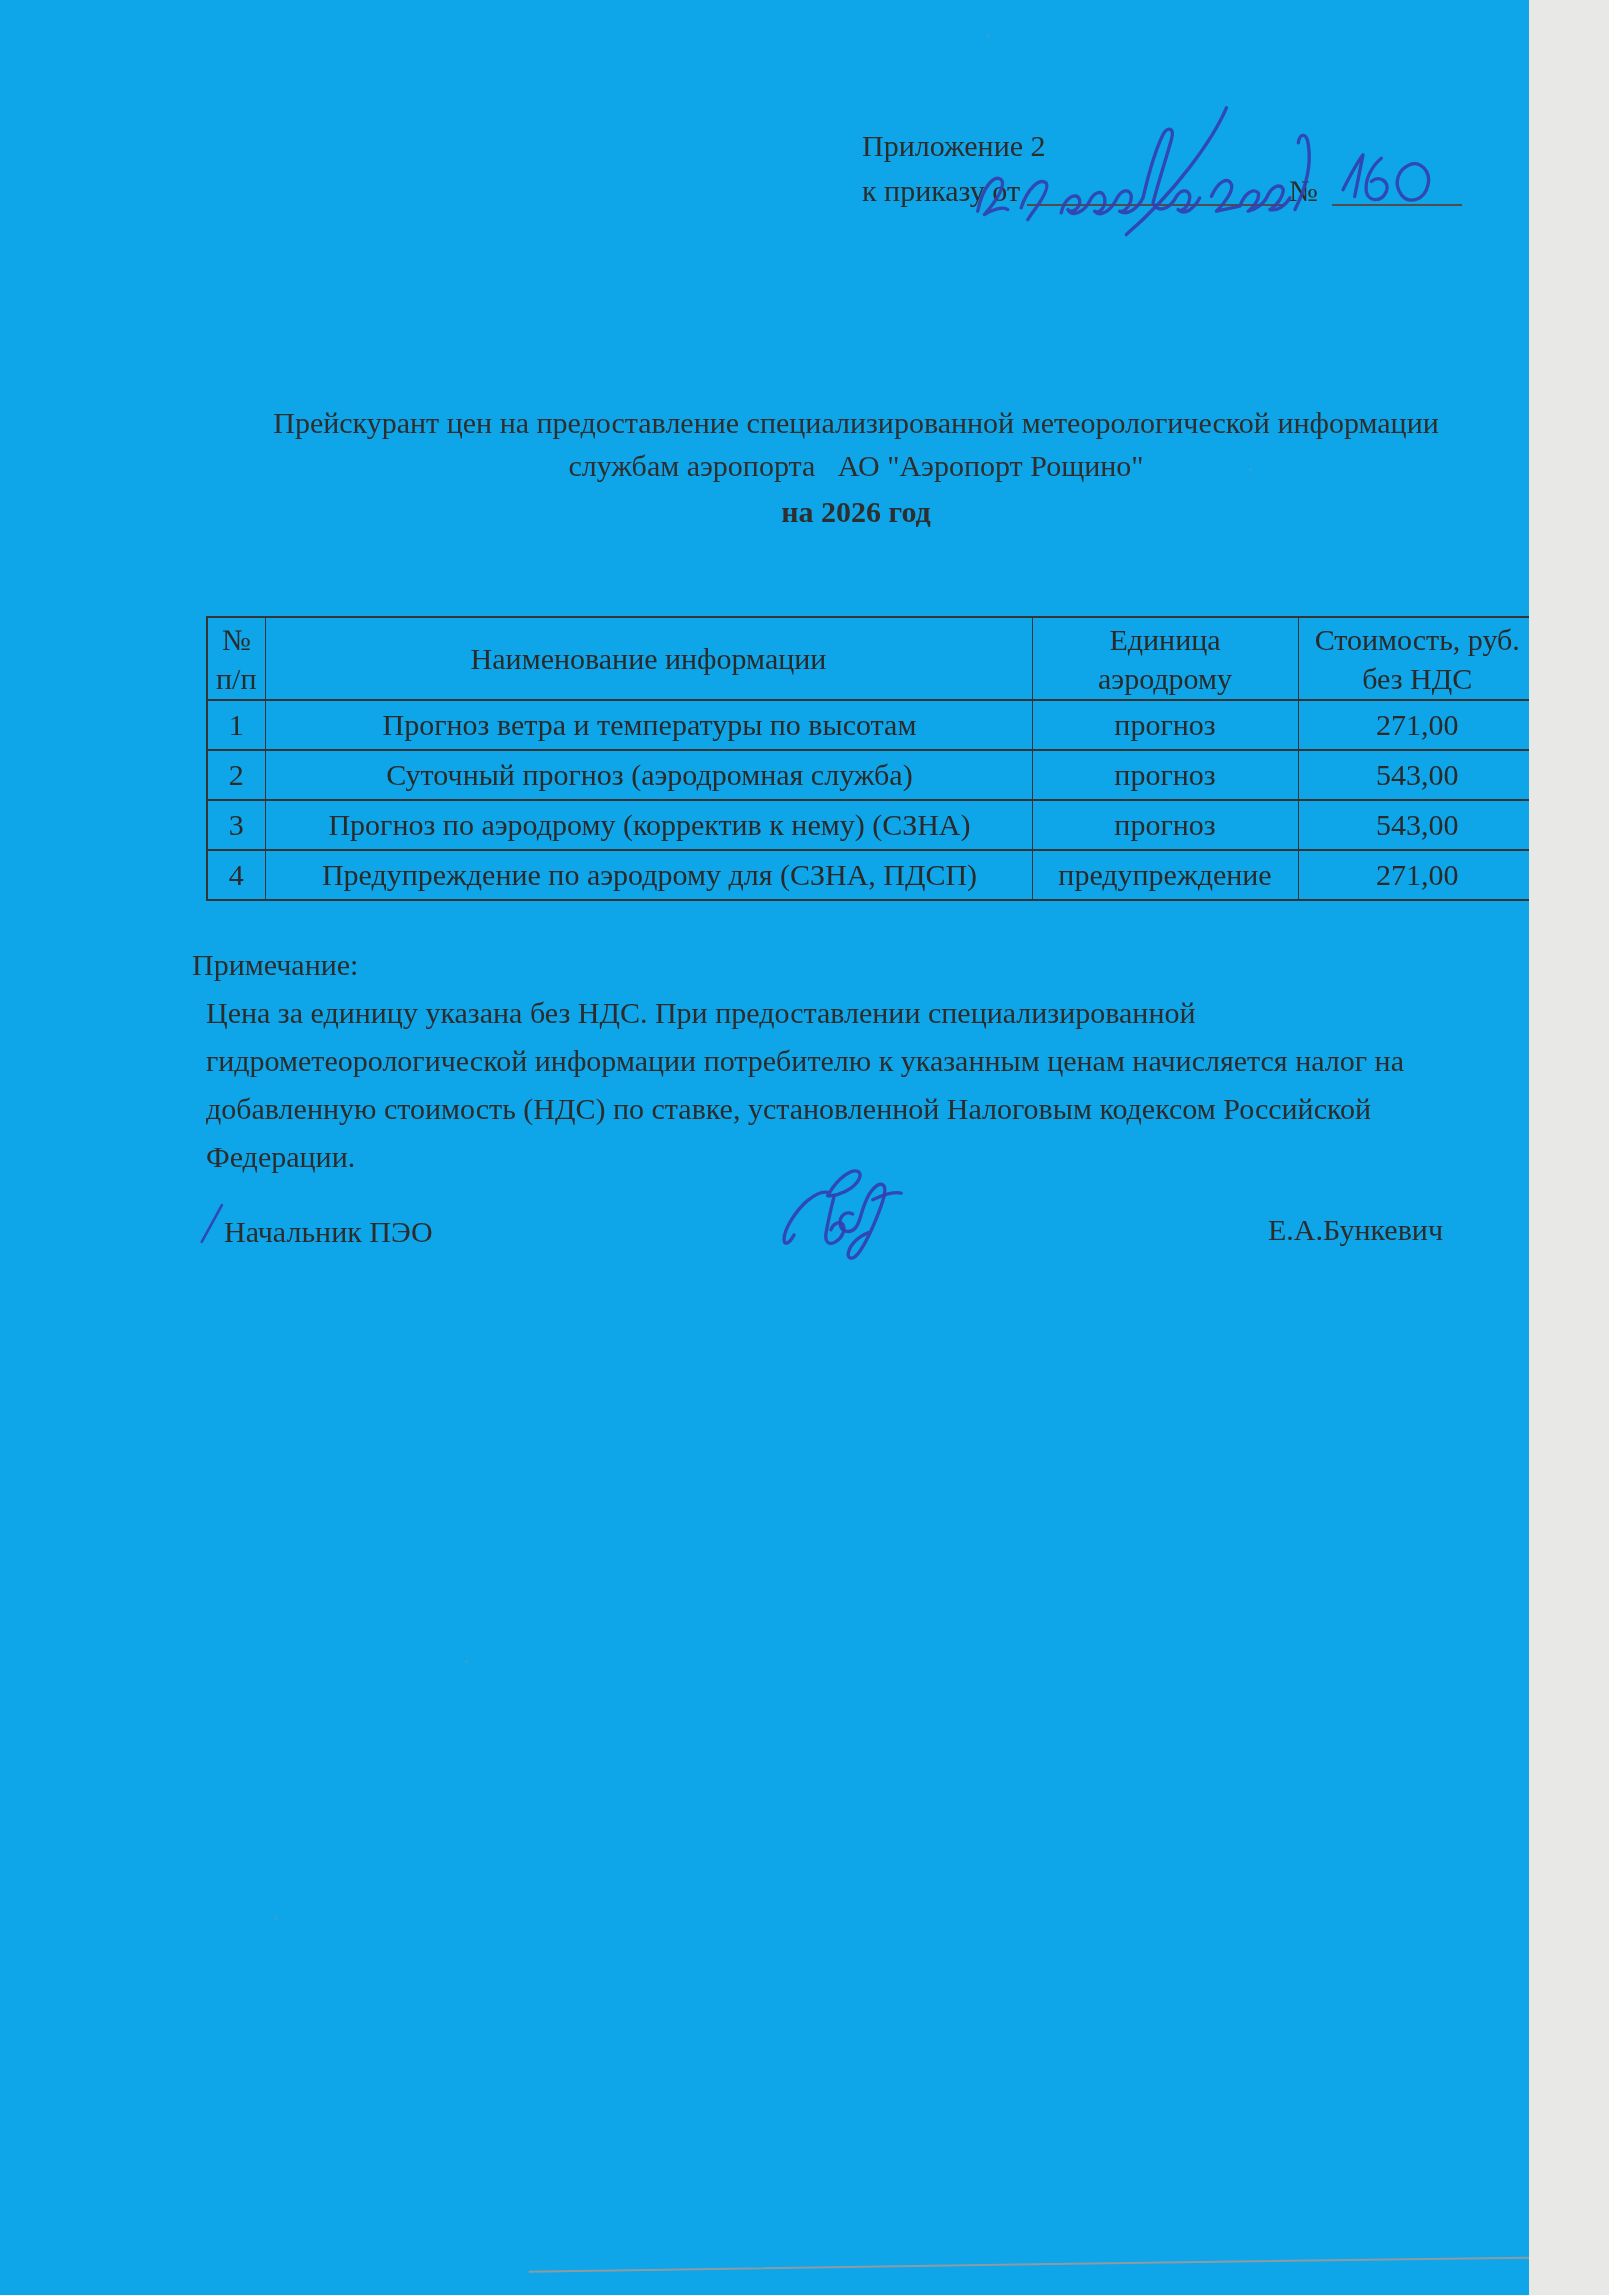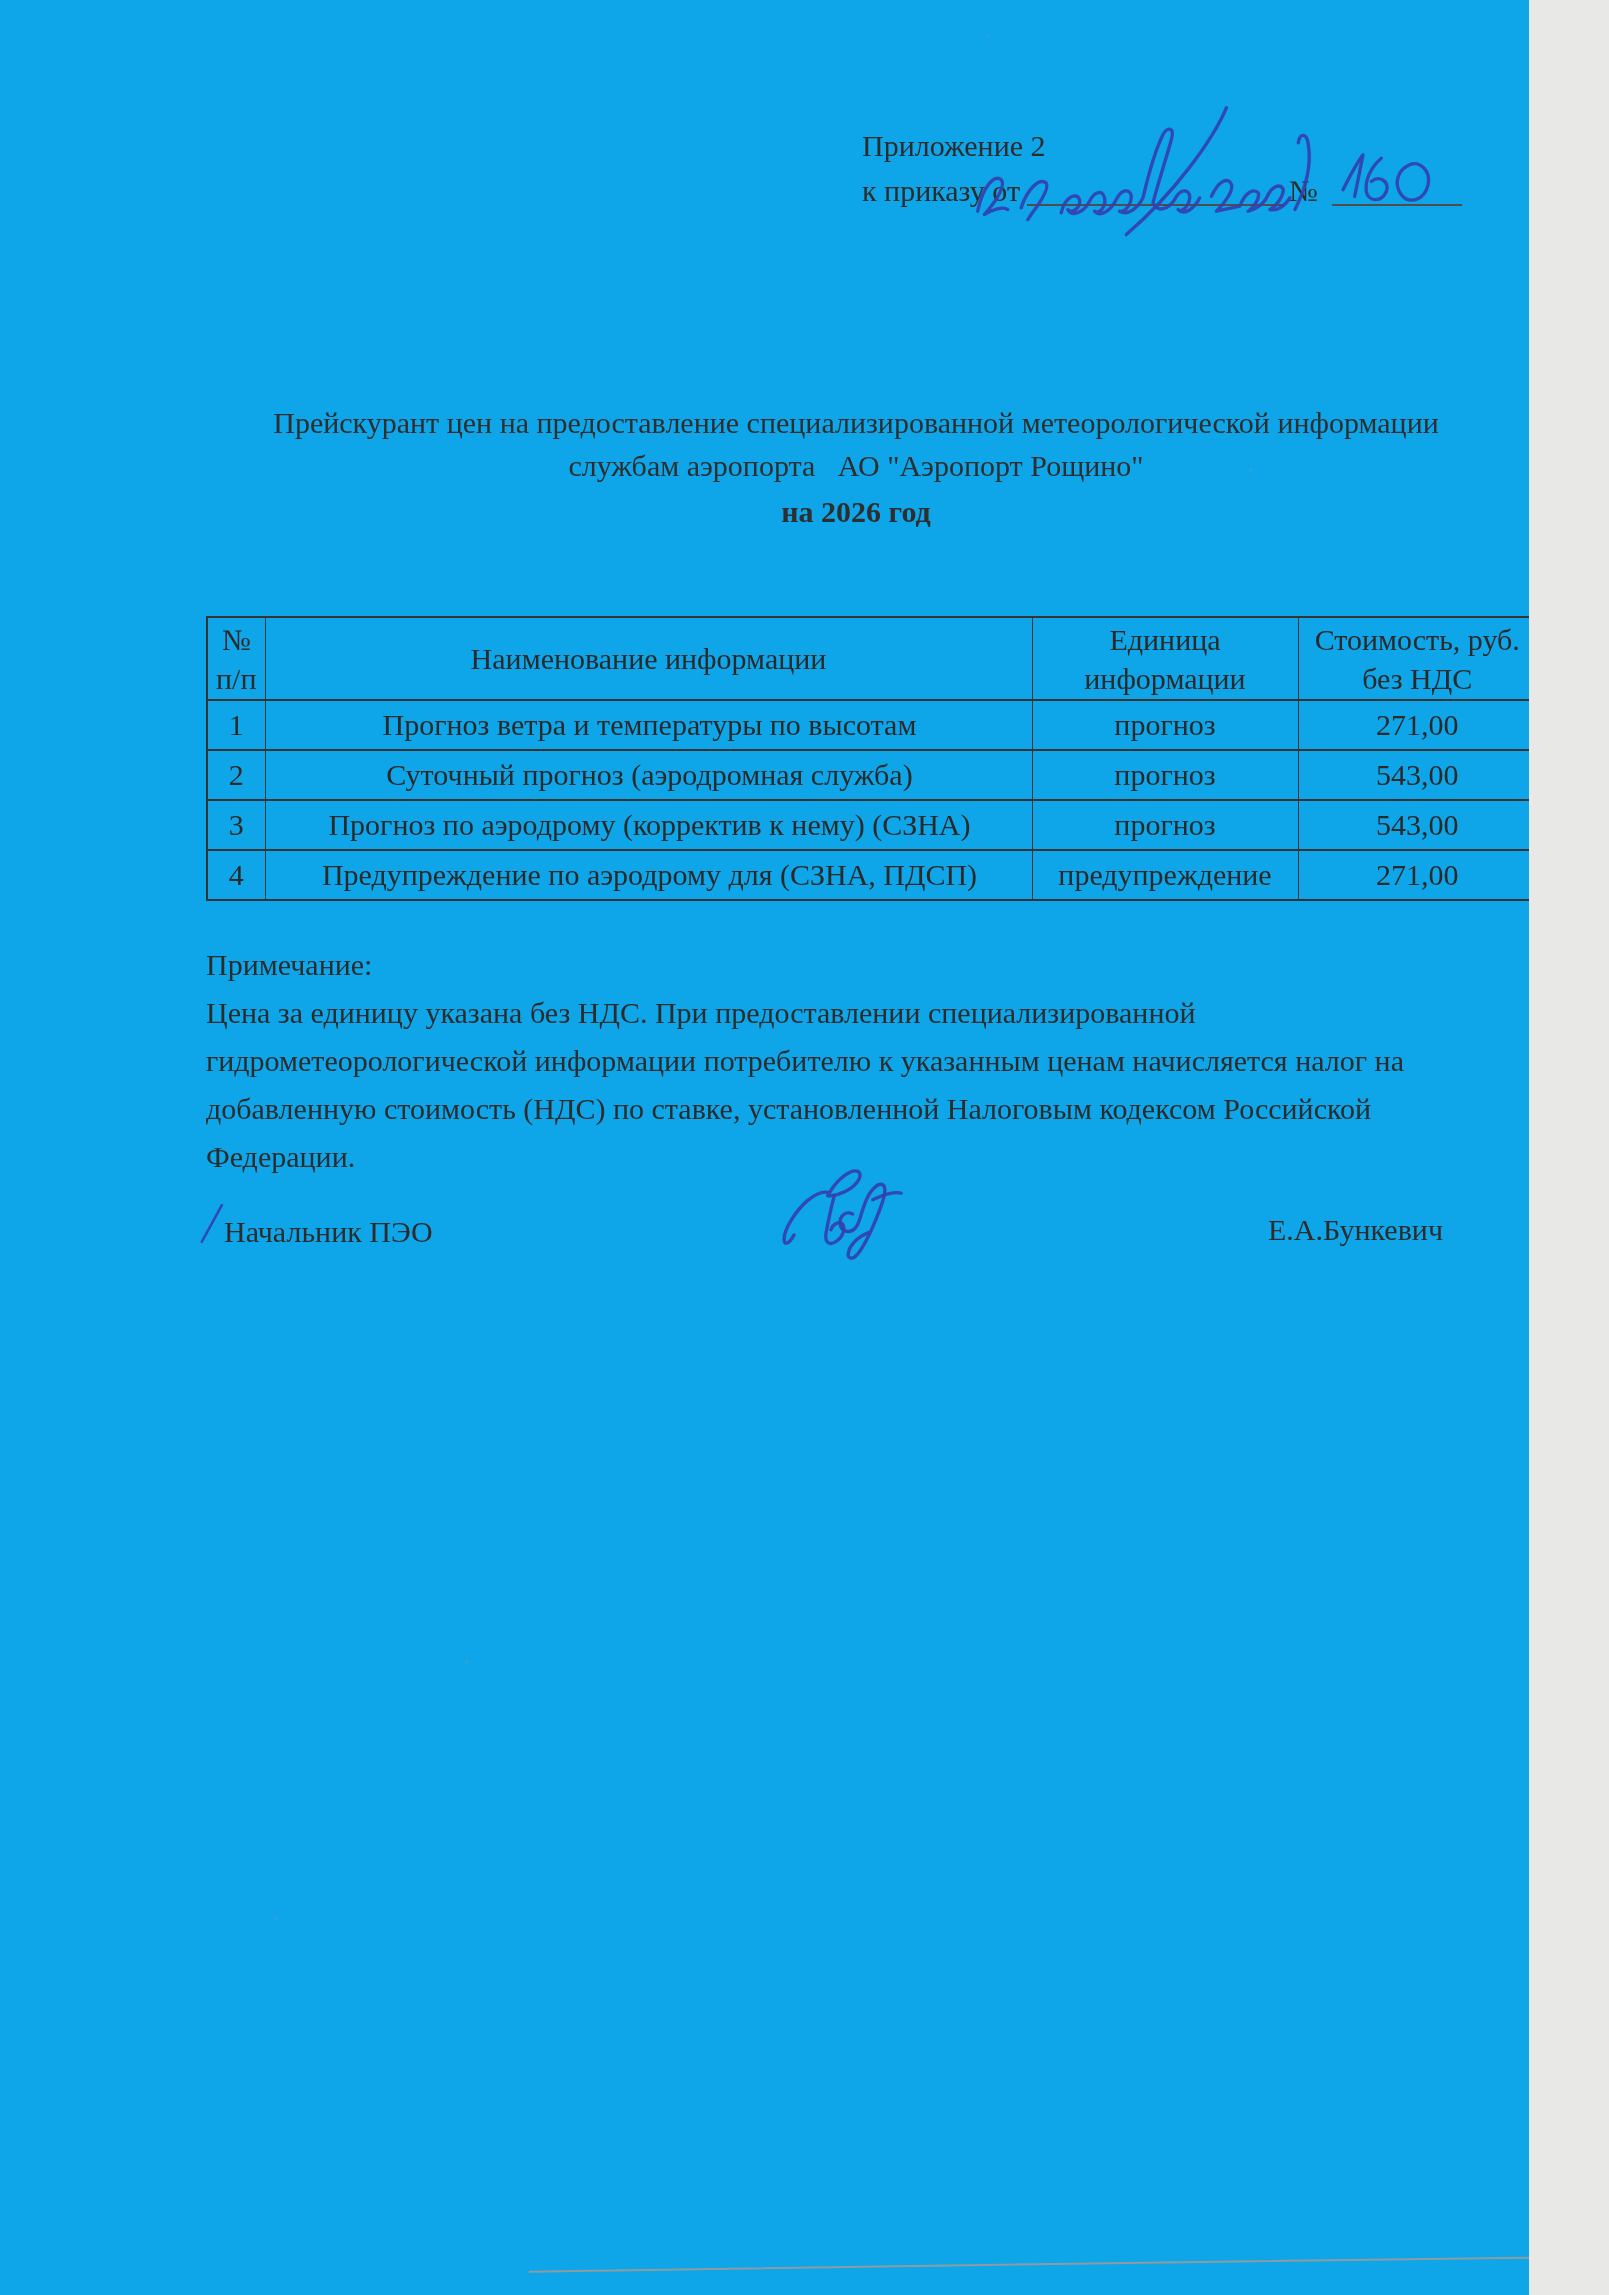--- a/index.html
+++ b/index.html
@@ -95,21 +95,21 @@
     </colgroup>
     <tbody>
       <tr class="hdr">
         <td class="hdr-2line">
           <span>№</span>
           <span>п/п</span>
         </td>
         <td>Наименование информации</td>
         <td class="hdr-2line">
           <span>Единица</span>
-          <span>информации</span>
+          <span>аэродрому</span>
         </td>
         <td class="hdr-2line">
           <span>Стоимость, руб.</span>
           <span>без НДС</span>
         </td>
       </tr>
       <tr class="data">
         <td>1</td>
         <td class="name-cell">Прогноз ветра и температуры по высотам</td>
         <td>прогноз</td>
@@ -129,21 +129,21 @@
       </tr>
       <tr class="data">
         <td>4</td>
         <td class="name-cell">Предупреждение по аэродрому для (СЗНА, ПДСП)</td>
         <td>предупреждение</td>
         <td>271,00</td>
       </tr>
     </tbody>
   </table>
 
-  <div class="abs t36" style="left:206px; top:946px;">Примечание:</div>
+  <div class="abs t36" style="left:192px; top:946px;">Примечание:</div>
   <div class="abs note-body" style="left:206px; top:989px;">Цена за единицу указана без НДС. При предоставлении специализированной
 гидрометеорологической информации потребителю к указанным ценам начисляется налог на
 добавленную стоимость (НДС) по ставке, установленной Налоговым кодексом Российской
 Федерации.</div>
 
   <div class="abs t36" style="left:224px; top:1213px;">Начальник ПЭО</div>
   <div class="abs t36" style="left:1268px; top:1211px;">Е.А.Бункевич</div>
 
   <svg class="abs" style="left:195px; top:1200px;" width="37" height="47" viewBox="0 0 44 56">
     <path class="ink" style="stroke-width:3;" d="M8,50 L32,6"></path>

